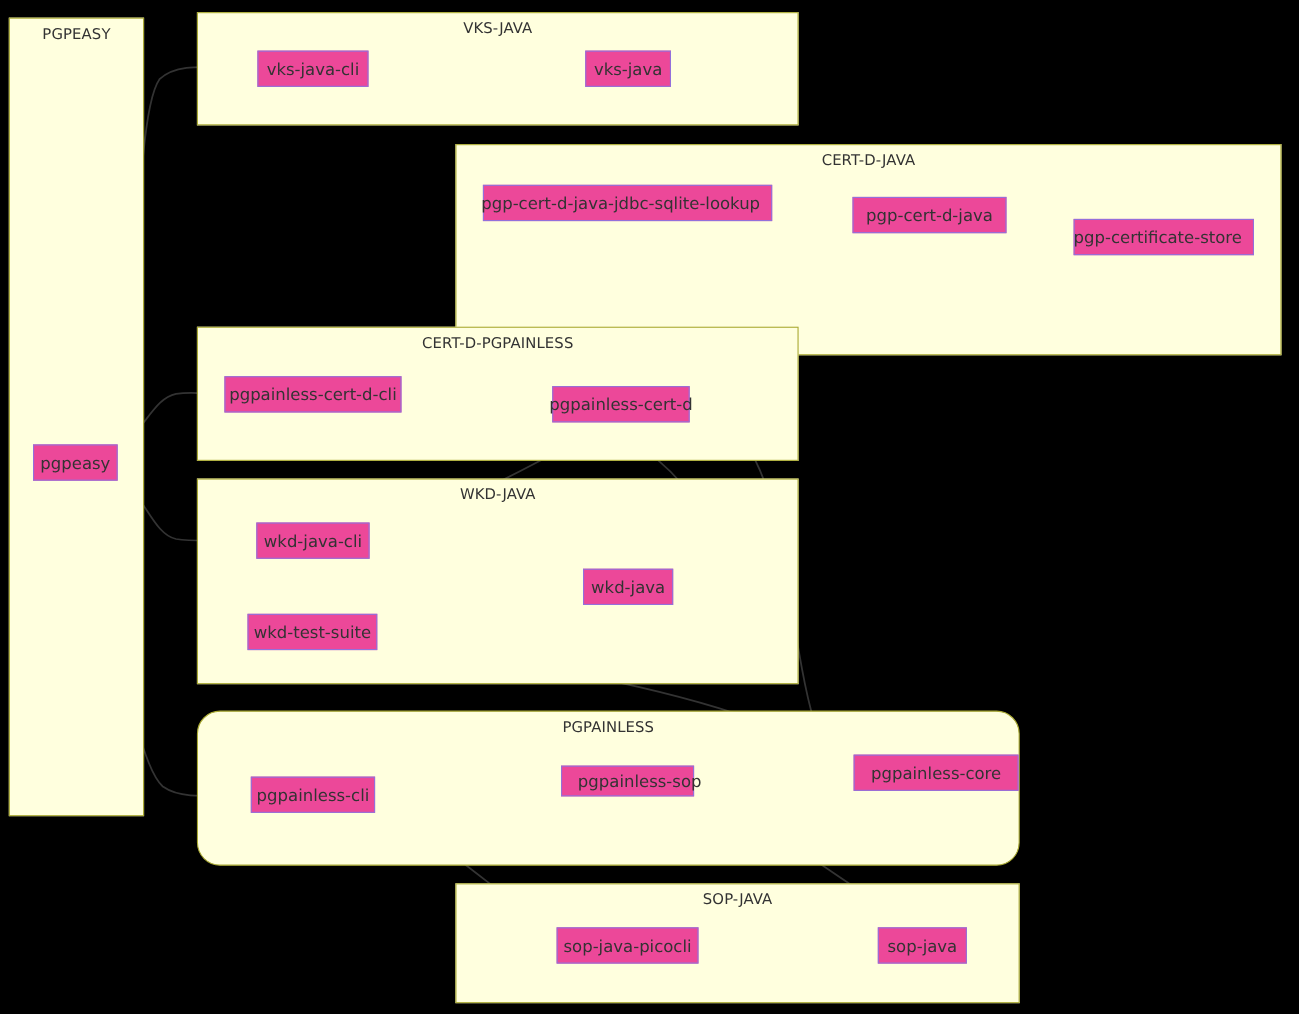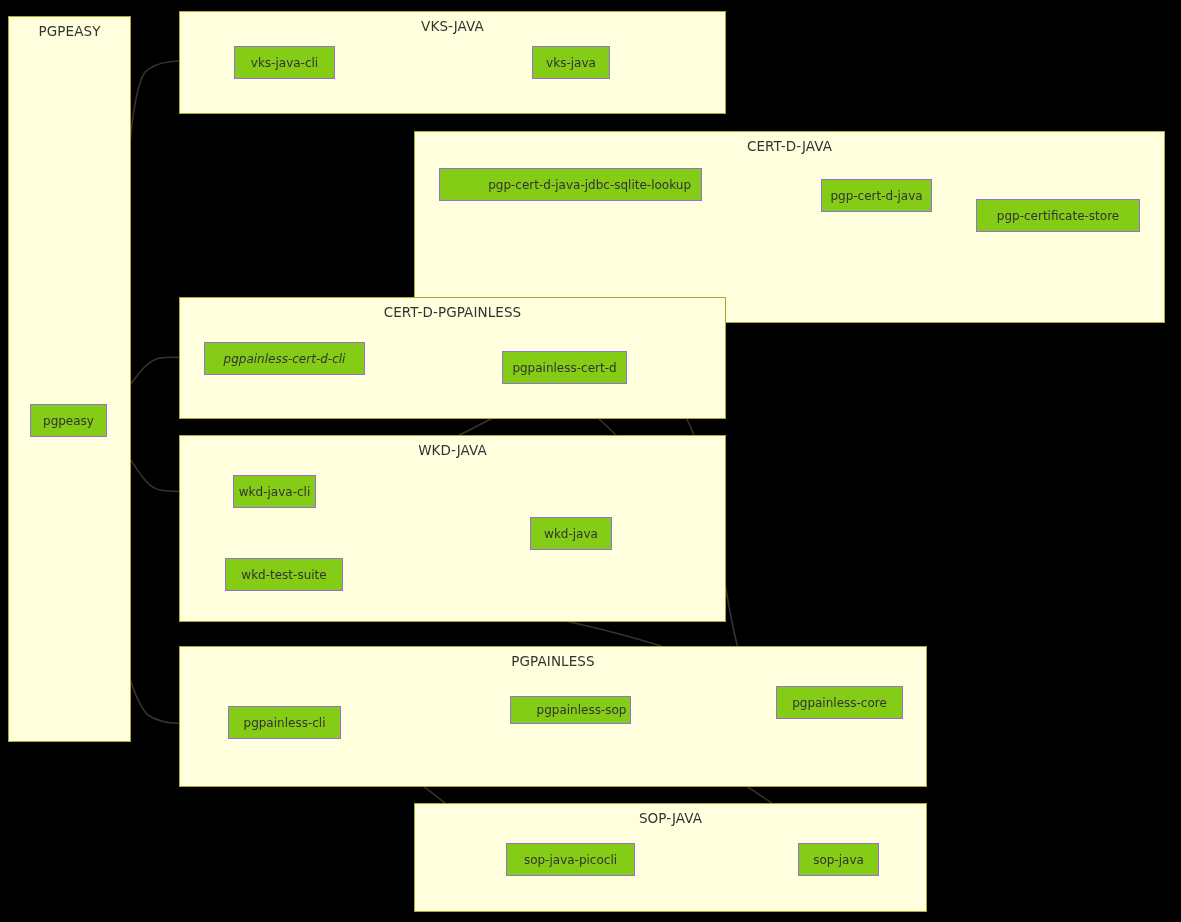--- a/index.html
+++ b/index.html
@@ -27,27 +27,27 @@
     left: 0;
     width: 100%;
     text-align: center;
     font-size: 13.5px;
     color: #333333;
     letter-spacing: 0.1px;
     white-space: nowrap;
   }
   .node {
     position: absolute;
-    background: #84cc16;
+    background: #ec4899;
     border: 1px solid #9370db;
     box-sizing: border-box;
     display: flex;
     align-items: center;
     justify-content: center;
-    font-size: 12px;
+    font-size: 15px;
     color: #333333;
     white-space: nowrap;
     padding: 0 10px;
   }
   #edges {
     position: absolute;
     left: 0;
     top: 0;
     width: 1181px;
     height: 922px;
@@ -104,68 +104,68 @@
       </div>
       <div class="cluster" style="left: 414px; top: 131px; width: 751px; height: 192px;">
         <div class="cluster-label">CERT-D-JAVA</div>
       </div>
       <div class="cluster" style="left: 179px; top: 297px; width: 547px; height: 122px; text-decoration: underline;">
         <div class="cluster-label">CERT-D-PGPAINLESS</div>
       </div>
       <div class="cluster" style="left: 179px; top: 435px; width: 547px; height: 187px;">
         <div class="cluster-label">WKD-JAVA</div>
       </div>
-      <div class="cluster" style="left: 179px; top: 646px; width: 748px; height: 141px;">
+      <div class="cluster" style="left: 179px; top: 646px; width: 748px; height: 141px; border-radius: 21px;">
         <div class="cluster-label">PGPAINLESS</div>
       </div>
       <div class="cluster" style="left: 414px; top: 803px; width: 513px; height: 109px;">
         <div class="cluster-label">SOP-JAVA</div>
       </div>
     </div>
   <div id="node-layer">
       <div class="node" style="left: 30px; top: 404px; width: 77px; height: 33px;">
         <span>pgpeasy</span>
       </div>
       <div class="node" style="left: 234px; top: 46px; width: 101px; height: 33px;">
         <span>vks-java-cli</span>
       </div>
       <div class="node" style="left: 532px; top: 46px; width: 78px; height: 33px;">
         <span>vks-java</span>
       </div>
       <div class="node" style="left: 439px; top: 168px; width: 263px; height: 33px; justify-content: flex-end;">
         <span>pgp-cert-d-java-jdbc-sqlite-lookup</span>
       </div>
-      <div class="node" style="left: 821px; top: 179px; width: 111px; height: 33px;">
+      <div class="node" style="left: 775px; top: 179px; width: 140px; height: 33px;">
         <span>pgp-cert-d-java</span>
       </div>
-      <div class="node" style="left: 976px; top: 199px; width: 164px; height: 33px;">
+      <div class="node" style="left: 976px; top: 199px; width: 164px; height: 33px; justify-content: flex-end;">
         <span>pgp-certificate-store</span>
       </div>
-      <div class="node" style="left: 204px; top: 342px; width: 161px; height: 33px; font-style: italic;">
+      <div class="node" style="left: 204px; top: 342px; width: 161px; height: 33px;">
         <span>pgpainless-cert-d-cli</span>
       </div>
       <div class="node" style="left: 502px; top: 351px; width: 125px; height: 33px;">
         <span>pgpainless-cert-d</span>
       </div>
-      <div class="node" style="left: 233px; top: 475px; width: 83px; height: 33px;">
+      <div class="node" style="left: 233px; top: 475px; width: 103px; height: 33px;">
         <span>wkd-java-cli</span>
       </div>
       <div class="node" style="left: 530px; top: 517px; width: 82px; height: 33px;">
         <span>wkd-java</span>
       </div>
       <div class="node" style="left: 225px; top: 558px; width: 118px; height: 33px;">
         <span>wkd-test-suite</span>
       </div>
       <div class="node" style="left: 228px; top: 706px; width: 113px; height: 33px;">
         <span>pgpainless-cli</span>
       </div>
       <div class="node" style="left: 510px; top: 696px; width: 121px; height: 28px; padding-left: 32px;">
         <span>pgpainless-sop</span>
       </div>
-      <div class="node" style="left: 776px; top: 686px; width: 127px; height: 33px;">
+      <div class="node" style="left: 776px; top: 686px; width: 150px; height: 33px;">
         <span>pgpainless-core</span>
       </div>
       <div class="node" style="left: 506px; top: 843px; width: 129px; height: 33px; text-align: right;">
         <span>sop-java-picocli</span>
       </div>
       <div class="node" style="left: 798px; top: 843px; width: 81px; height: 33px;">
         <span>sop-java</span>
       </div>
     </div>
 

